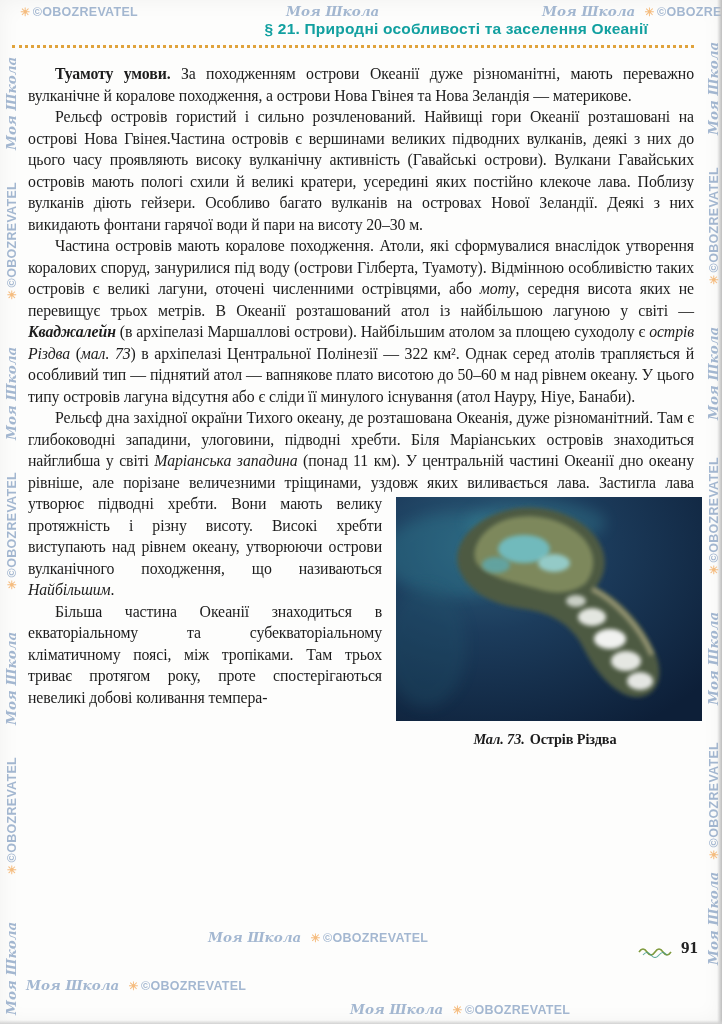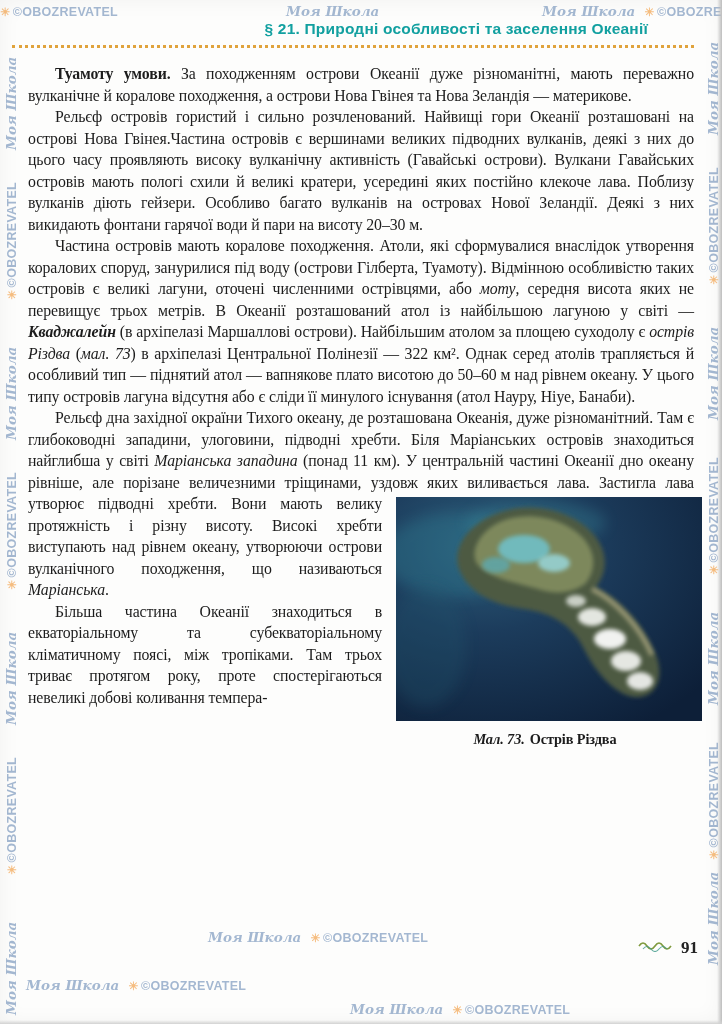--- a/index.html
+++ b/index.html
@@ -34,21 +34,21 @@
   .photo{display:block;width:306px;height:224px;line-height:0;}
   .photo svg{display:block;}
   .caption{
     display:block;text-align:center;margin-top:9px;
     font-size:14.3px;font-weight:700;color:#1c1c1c;text-indent:0;line-height:18px;
   }
   .cap-label{font-style:italic;margin-right:5px;}
 
   footer.pagefoot{
     position:absolute;top:938px;right:24px;z-index:4;
-    display:flex;align-items:flex-start;gap:4px;
+    display:flex;align-items:flex-end;gap:4px;
   }
   .page-num{font-weight:700;font-size:17px;color:#222;font-family:"Liberation Serif",serif;}
   .ornament{line-height:0;}
 
   .watermark-layer{position:absolute;inset:0;z-index:6;pointer-events:none;}
   .wm{position:absolute;white-space:nowrap;opacity:.55;}
   .wm-school{font-family:"DejaVu Serif",serif;font-style:italic;font-weight:700;
     font-size:13.5px;color:#5b7fae;margin-right:9px;}
   .wm-logo{font-family:"Liberation Sans",sans-serif;font-weight:700;
     font-size:12.5px;color:#5b7fae;letter-spacing:.3px;}
@@ -96,36 +96,36 @@
         <ellipse cx="100" cy="68" rx="14" ry="8" fill="#58aebc" opacity=".7" filter="url(#b1)"></ellipse>
         <path d="M196,92 C220,104 244,130 256,158" stroke="#cfc49a" stroke-width="5" fill="none" opacity=".55" filter="url(#b1)"></path>
         <ellipse cx="180" cy="104" rx="10" ry="6" fill="#e8ece6" opacity=".8" filter="url(#b1)"></ellipse>
         <ellipse cx="196" cy="120" rx="14" ry="9" fill="#f4f6f2" opacity=".9" filter="url(#b1)"></ellipse>
         <ellipse cx="214" cy="142" rx="16" ry="10" fill="#ffffff" opacity=".92" filter="url(#b1)"></ellipse>
         <ellipse cx="230" cy="164" rx="15" ry="10" fill="#f6f7f4" opacity=".9" filter="url(#b1)"></ellipse>
         <ellipse cx="244" cy="184" rx="13" ry="9" fill="#ffffff" opacity=".85" filter="url(#b1)"></ellipse>
       </svg>
           </span>
           <span class="caption"><span class="cap-label">Мал. 73.</span><span class="cap-text">Острів Різдва</span></span>
-        </span><span><span>Застигла лава утворює підводні хребти. Вони мають велику протяжність і різну висоту. Високі хребти виступають над рівнем океану, утворюючи острови вулканічного походження, що називаються </span><span style="font-style: italic;">Маріанська</span><span>.</span></span></p>
+        </span><span><span>Застигла лава утворює підводні хребти. Вони мають велику протяжність і різну висоту. Високі хребти виступають над рівнем океану, утворюючи острови вулканічного походження, що називаються </span><span style="font-style: italic;">Найбільшим</span><span>.</span></span></p>
     <p class="para"><span>Більша частина Океанії знаходиться в екваторіальному та субекваторіальному кліматичному поясі, між тропіками. Там трьох триває протягом року, проте спостерігаються невеликі добові коливання темпера-</span></p>
   </main>
 
   <footer class="pagefoot">
     <span class="ornament">
       <svg width="40" height="14" viewBox="0 0 40 14">
         <path d="M2,8 q4,-6 8,0 t8,0 t8,0 t8,0" stroke="#7f9a3d" fill="none" stroke-width="1.6"></path>
         <path d="M6,11 q4,-5 8,0 t8,0 t8,0" stroke="#3f9a8a" fill="none" stroke-width="1.2" opacity=".8"></path>
       </svg>
     </span>
     <span class="page-num">91</span>
   </footer>
 
   <div class="watermark-layer">
-      <div class="wm" style="left: 0; top: 2px;"><span class="wm-logo"><span class="wm-sun">☀</span><span>©OBOZREVATEL</span></span></div>
+      <div class="wm" style="left: 20px; top: 2px;"><span class="wm-logo"><span class="wm-sun">☀</span><span>©OBOZREVATEL</span></span></div>
       <div class="wm" style="left: 286px; top: 2px;"><span class="wm-school">Моя Школа</span></div>
       <div class="wm" style="left: 542px; top: 2px;"><span class="wm-school">Моя Школа</span><span class="wm-logo"><span class="wm-sun">☀</span><span>©OBOZREVATEL</span></span></div>
       <div class="wm" style="left: 208px; top: 928px;"><span class="wm-school">Моя Школа</span><span class="wm-logo"><span class="wm-sun">☀</span><span>©OBOZREVATEL</span></span></div>
       <div class="wm" style="left: 26px; top: 976px;"><span class="wm-school">Моя Школа</span><span class="wm-logo"><span class="wm-sun">☀</span><span>©OBOZREVATEL</span></span></div>
       <div class="wm" style="left: 350px; top: 1000px;"><span class="wm-school">Моя Школа</span><span class="wm-logo"><span class="wm-sun">☀</span><span>©OBOZREVATEL</span></span></div>
       <div class="wm wm-vert" style="left: 2px; top: 150px;"><span class="wm-school">Моя Школа</span></div>
       <div class="wm wm-vert" style="left: 2px; top: 300px;"><span class="wm-logo"><span class="wm-sun">☀</span><span>©OBOZREVATEL</span></span></div>
       <div class="wm wm-vert" style="left: 2px; top: 440px;"><span class="wm-school">Моя Школа</span></div>
       <div class="wm wm-vert" style="left: 2px; top: 590px;"><span class="wm-logo"><span class="wm-sun">☀</span><span>©OBOZREVATEL</span></span></div>
       <div class="wm wm-vert" style="left: 2px; top: 725px;"><span class="wm-school">Моя Школа</span></div>

